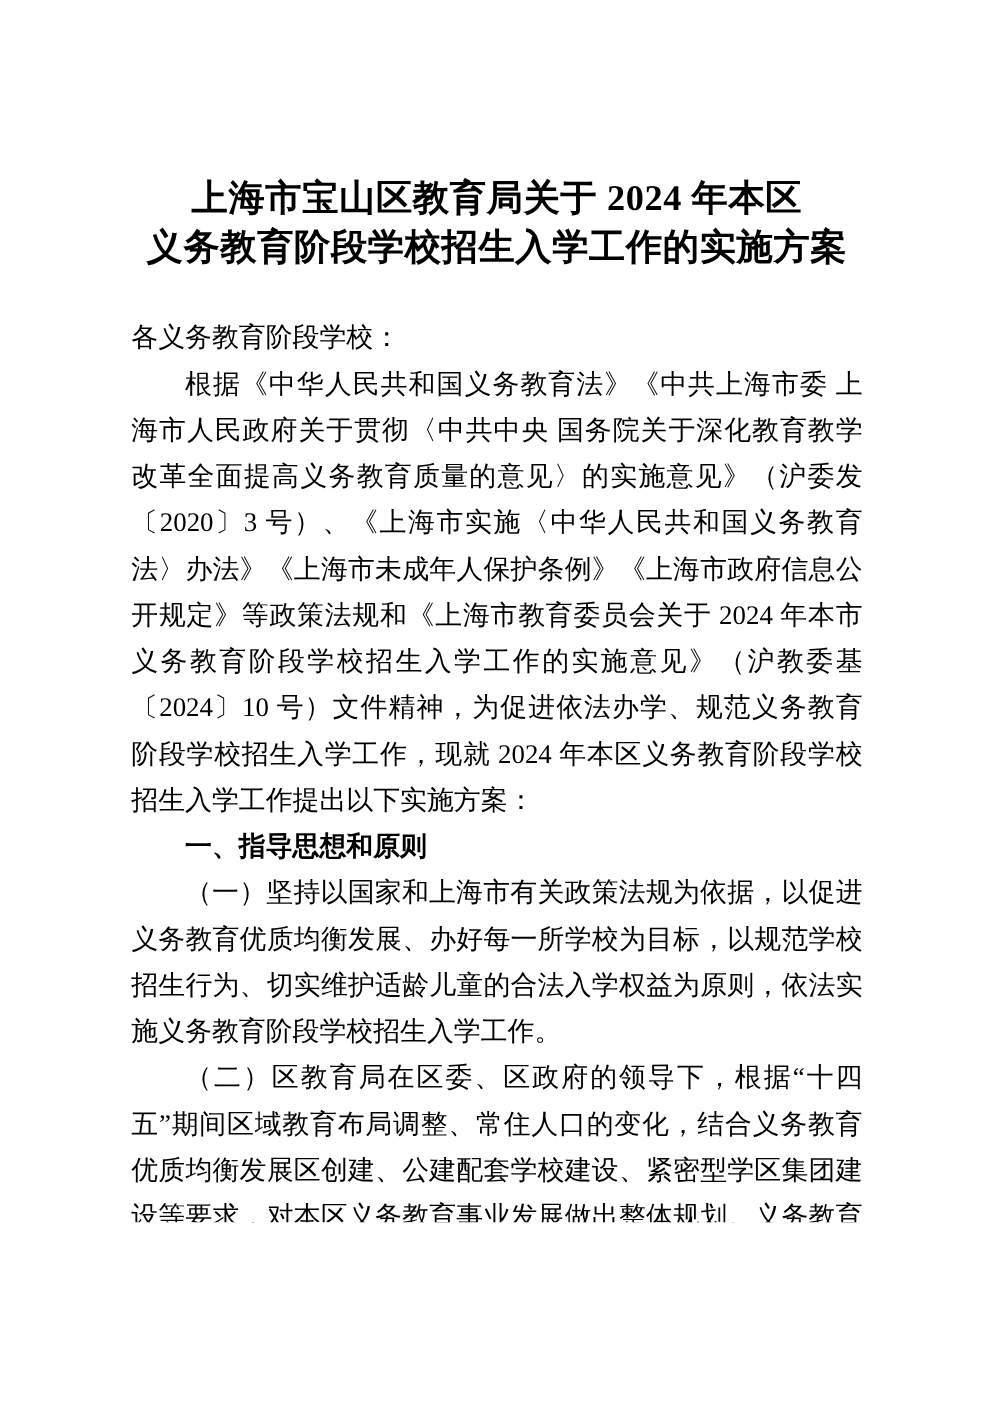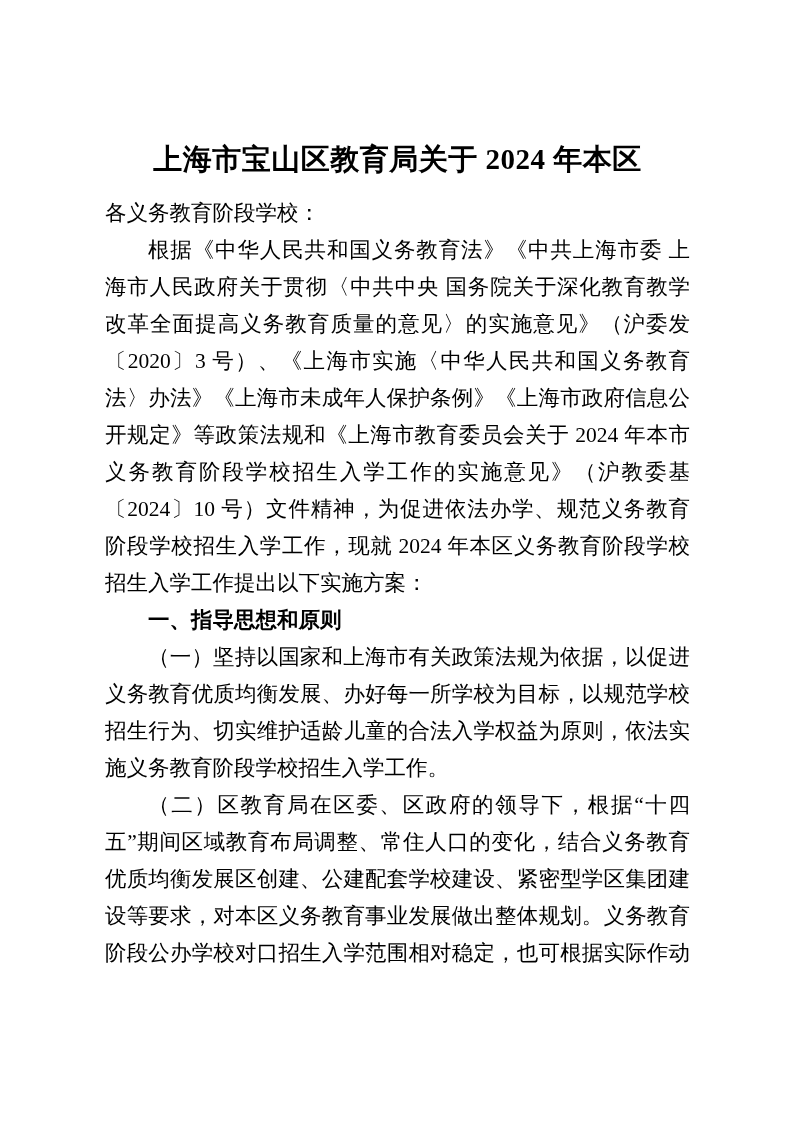--- a/index.html
+++ b/index.html
@@ -23,21 +23,21 @@
     width: 585px;
   }
   .doc-title {
     text-align: center;
     font-weight: bold;
     font-size: 29px;
     line-height: 39px;
     letter-spacing: 0.5px;
   }
   .body-text {
-    margin-top: 16px;
+    margin-top: 34px;
     font-size: 21.5px;
     line-height: 37px;
     text-align: justify;
   }
   .body-text p {
     margin: 0;
     text-indent: 2em;
   }
   .body-text p.salutation {
     text-indent: 0;
@@ -57,20 +57,21 @@
   }
 </style>
 </head>
 <body>
 
 <div class="page">
   <div class="content">
 
     <div class="doc-title">
       <div>上海市宝山区教育局关于 2024 年本区</div>
+      <div>义务教育阶段学校招生入学工作的实施方案</div>
     </div>
 
     <div class="body-text">
       <p class="salutation">各义务教育阶段学校：</p>
 
       <p>根据《中华人民共和国义务教育法》《中共上海市委 上海市人民政府关于贯彻〈中共中央 国务院关于深化教育教学改革全面提高义务教育质量的意见〉的实施意见》（沪委发〔2020〕3 号）、《上海市实施〈中华人民共和国义务教育法〉办法》《上海市未成年人保护条例》《上海市政府信息公开规定》等政策法规和《上海市教育委员会关于 2024 年本市义务教育阶段学校招生入学工作的实施意见》（沪教委基〔2024〕10 号）文件精神，为促进依法办学、规范义务教育阶段学校招生入学工作，现就 2024 年本区义务教育阶段学校招生入学工作提出以下实施方案：</p>
 
       <p class="section-heading">一、指导思想和原则</p>
 
       <p>（一）坚持以国家和上海市有关政策法规为依据，以促进义务教育优质均衡发展、办好每一所学校为目标，以规范学校招生行为、切实维护适龄儿童的合法入学权益为原则，依法实施义务教育阶段学校招生入学工作。</p>

